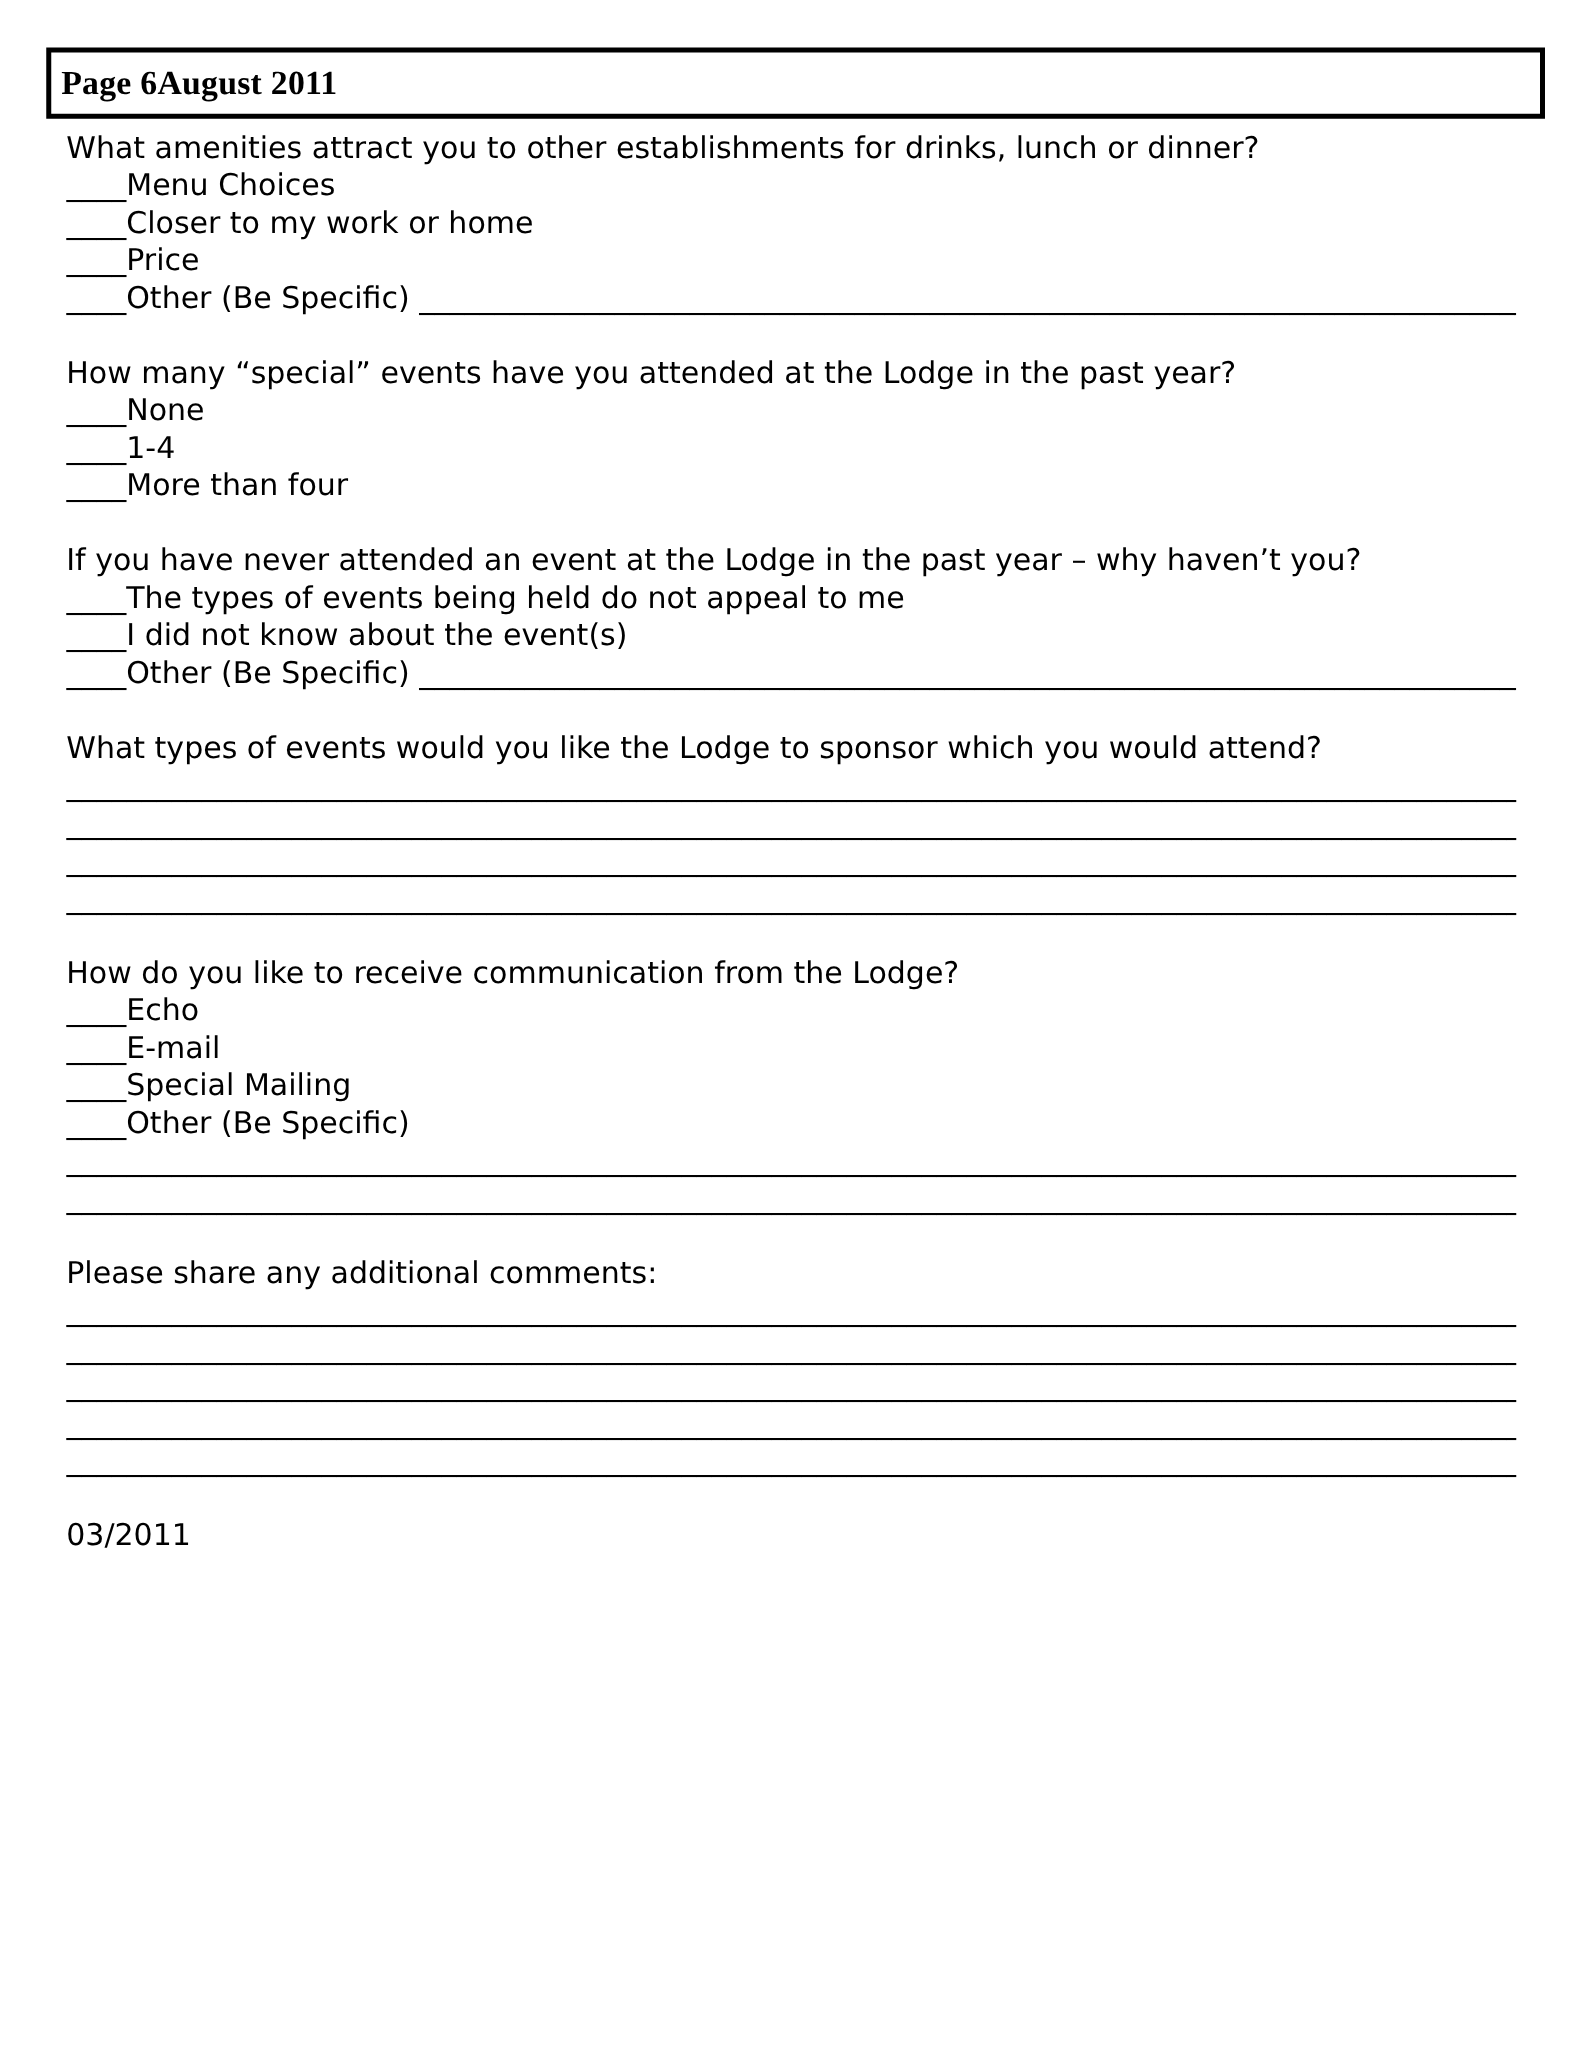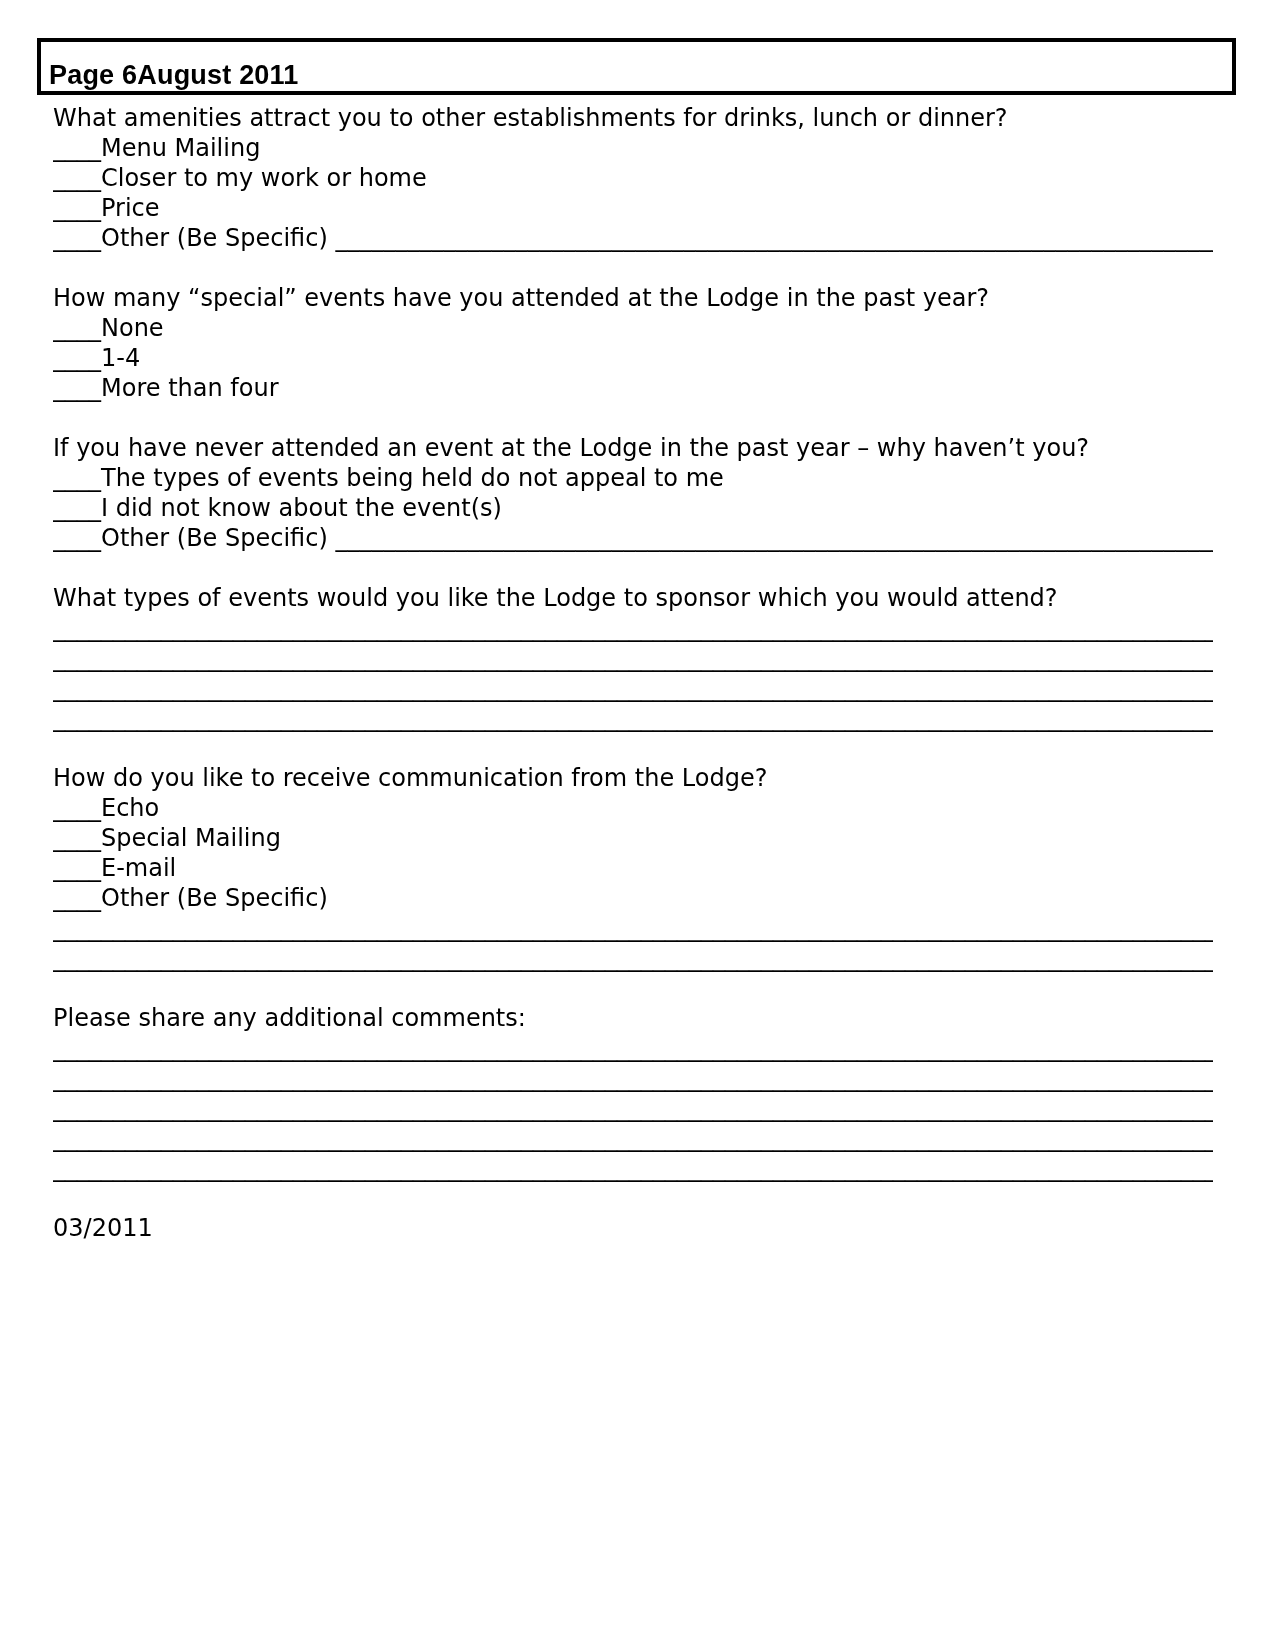--- a/index.html
+++ b/index.html
@@ -14,22 +14,22 @@
   }
   .header-box {
     position: absolute;
     left: 37px;
     top: 38px;
     width: 1199px;
     height: 57px;
     box-sizing: border-box;
     border: 4px solid #000000;
     display: flex;
-    align-items: flex-end;
-    font-family: Liberation Sans, sans-serif;
+    align-items: center;
+    font-family: Liberation Serif, serif;
     font-weight: bold;
     font-size: 27px;
     letter-spacing: 0.2px;
   }
   .header-box .pg { margin-left: 8px; white-space: pre; }
   .header-box .dt { white-space: pre; }
   .doc-body {
     position: absolute;
     left: 53px;
     top: 103px;
@@ -57,21 +57,21 @@
 <div class="page">
 
   <div class="header-box">
     <span class="pg">Page 6</span>
     <span class="dt">August 2011</span>
   </div>
 
   <div class="doc-body">
 
     <div class="ln">What amenities attract you to other establishments for drinks, lunch or dinner?</div>
-    <div class="ln">____Menu Mailing</div>
+    <div class="ln">____Menu Choices</div>
     <div class="ln">____Closer to my work or home</div>
     <div class="ln">____Price</div>
     <div class="ln row">
       <span class="lbl">____Other (Be Specific) </span>
       <span class="fill">__________________________________________________________________________________________________________________________________</span>
     </div>
     <div class="ln"></div>
 
     <div class="ln">How many “special” events have you attended at the Lodge in the past year?</div>
     <div class="ln">____None</div>
@@ -90,22 +90,22 @@
 
     <div class="ln">What types of events would you like the Lodge to sponsor which you would attend?</div>
     <div class="ln uline">__________________________________________________________________________________________________________________________________</div>
     <div class="ln uline">__________________________________________________________________________________________________________________________________</div>
     <div class="ln uline">__________________________________________________________________________________________________________________________________</div>
     <div class="ln uline">__________________________________________________________________________________________________________________________________</div>
     <div class="ln"></div>
 
     <div class="ln">How do you like to receive communication from the Lodge?</div>
     <div class="ln">____Echo</div>
+    <div class="ln">____E-mail</div>
     <div class="ln">____Special Mailing</div>
-    <div class="ln">____E-mail</div>
     <div class="ln">____Other (Be Specific)</div>
     <div class="ln uline">__________________________________________________________________________________________________________________________________</div>
     <div class="ln uline">__________________________________________________________________________________________________________________________________</div>
     <div class="ln"></div>
 
     <div class="ln">Please share any additional comments:</div>
     <div class="ln uline">__________________________________________________________________________________________________________________________________</div>
     <div class="ln uline">__________________________________________________________________________________________________________________________________</div>
     <div class="ln uline">__________________________________________________________________________________________________________________________________</div>
     <div class="ln uline">__________________________________________________________________________________________________________________________________</div>

